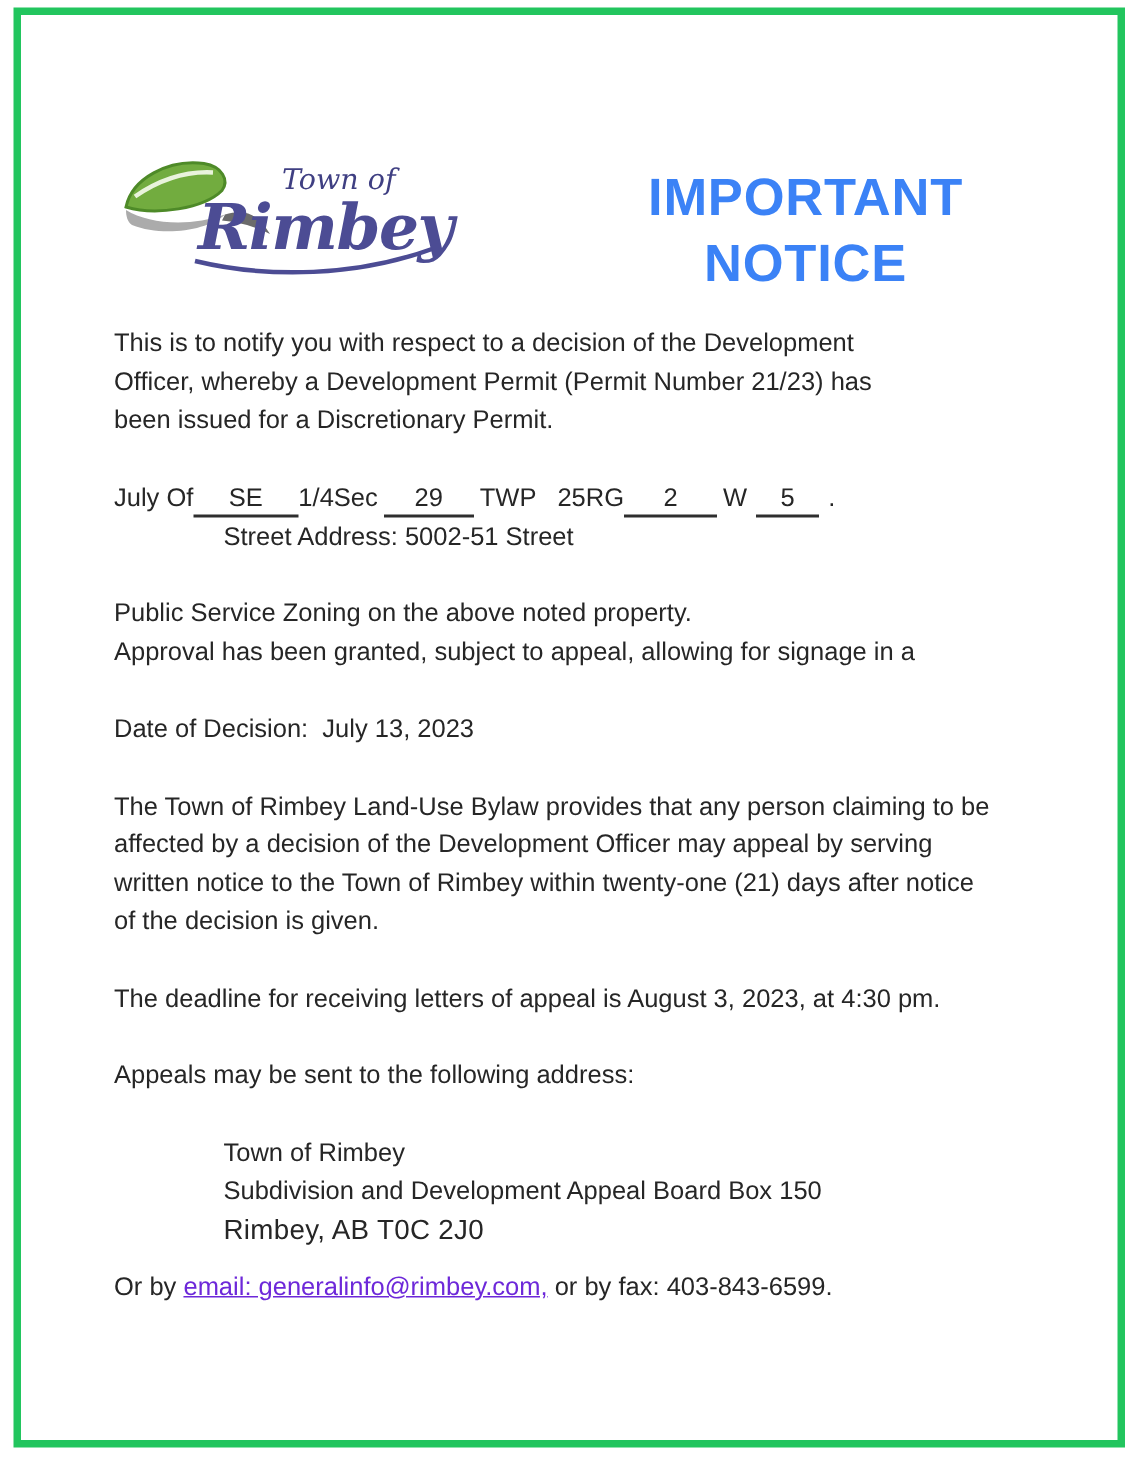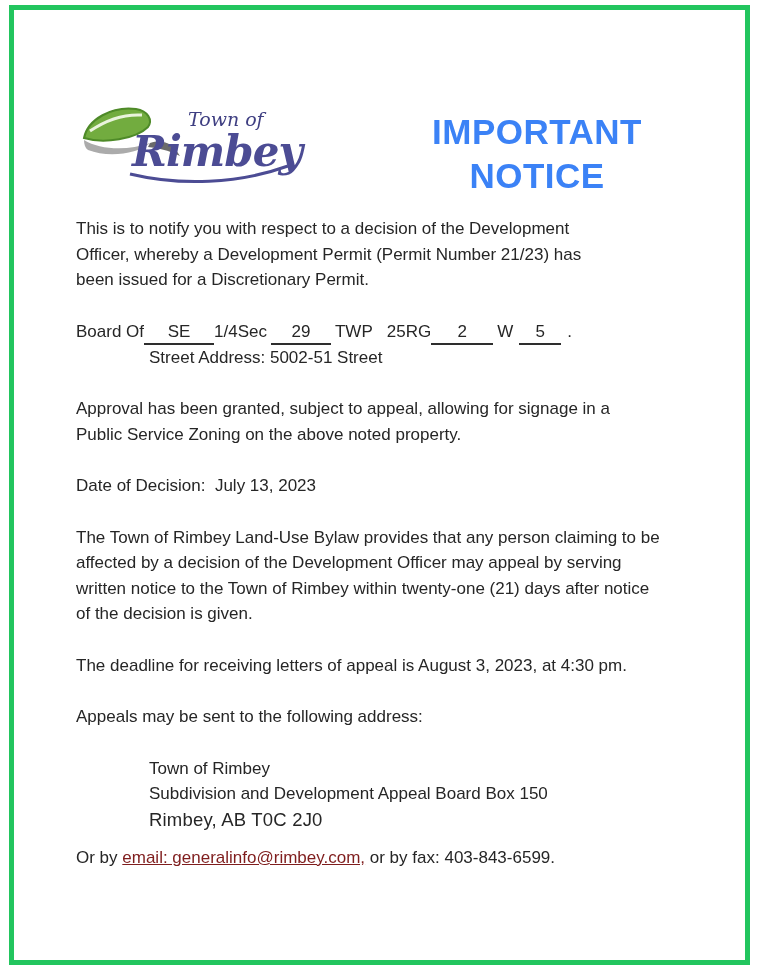--- a/index.html
+++ b/index.html
@@ -71,21 +71,21 @@
   .blank-meridian { min-width: 42px; margin: 0 6px 0 6px; }
   .twp-label { margin-left: 2px; }
   .twp-value { margin-left: 14px; }
   .indent { margin-left: 73px; }
   .addr-city {
     font-size: 18.5px;
     letter-spacing: 0.2px;
   }
   .contact span, .contact a { white-space: pre-wrap; }
   a.email-link {
-    color: #7f1d1d;
+    color: #6d28d9;
     text-decoration: underline;
     cursor: pointer;
   }
 </style>
 </head>
 <body>
 
 <div class="page">
   <div class="content">
 
@@ -116,28 +116,28 @@
     </div>
 
     <div class="para mt-first">
       <div class="line">This is to notify you with respect to a decision of the Development</div>
       <div class="line">Officer, whereby a Development Permit (Permit Number 21/23) has</div>
       <div class="line">been issued for a Discretionary Permit.</div>
     </div>
 
     <div class="para mt">
       <div class="legal-line">
-        <span>Board Of</span><span class="blank blank-quarter">SE</span><span>1/4Sec</span><span class="blank blank-section">29</span><span class="twp-label">TWP</span><span class="twp-value">25</span><span>RG</span><span class="blank blank-rg">2</span><span>W</span><span class="blank blank-meridian">5</span><span>.</span>
+        <span>July Of</span><span class="blank blank-quarter">SE</span><span>1/4Sec</span><span class="blank blank-section">29</span><span class="twp-label">TWP</span><span class="twp-value">25</span><span>RG</span><span class="blank blank-rg">2</span><span>W</span><span class="blank blank-meridian">5</span><span>.</span>
       </div>
       <div class="line indent">Street Address: 5002-51 Street</div>
     </div>
 
     <div class="para mt">
+      <div class="line">Public Service Zoning on the above noted property.</div>
       <div class="line">Approval has been granted, subject to appeal, allowing for signage in a</div>
-      <div class="line">Public Service Zoning on the above noted property.</div>
     </div>
 
     <div class="para mt">
       <div class="line">Date of Decision:  July 13, 2023</div>
     </div>
 
     <div class="para mt">
       <div class="line">The Town of Rimbey Land-Use Bylaw provides that any person claiming to be</div>
       <div class="line">affected by a decision of the Development Officer may appeal by serving</div>
       <div class="line">written notice to the Town of Rimbey within twenty-one (21) days after notice</div>

